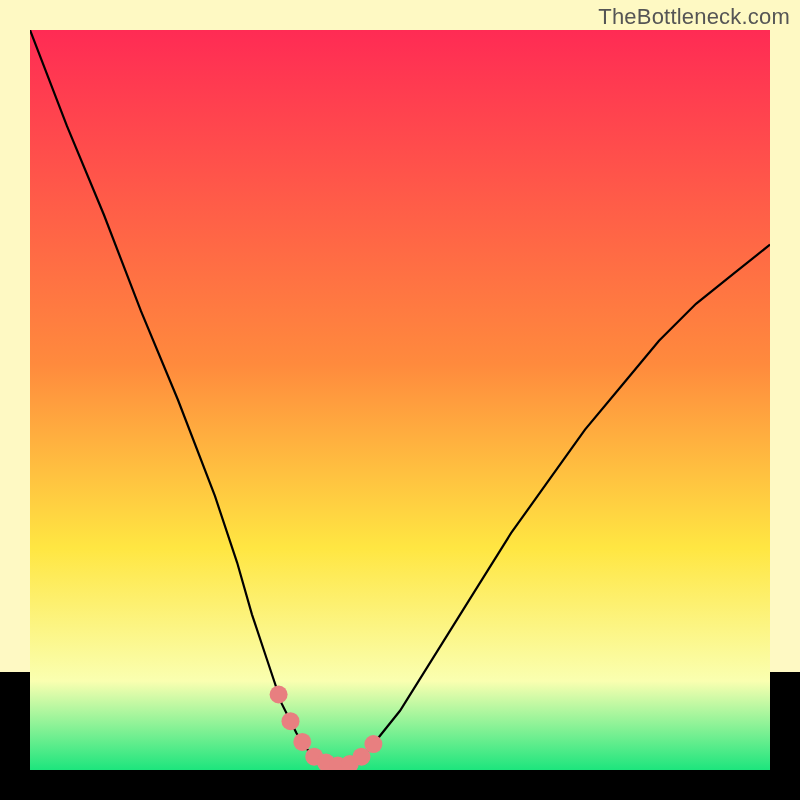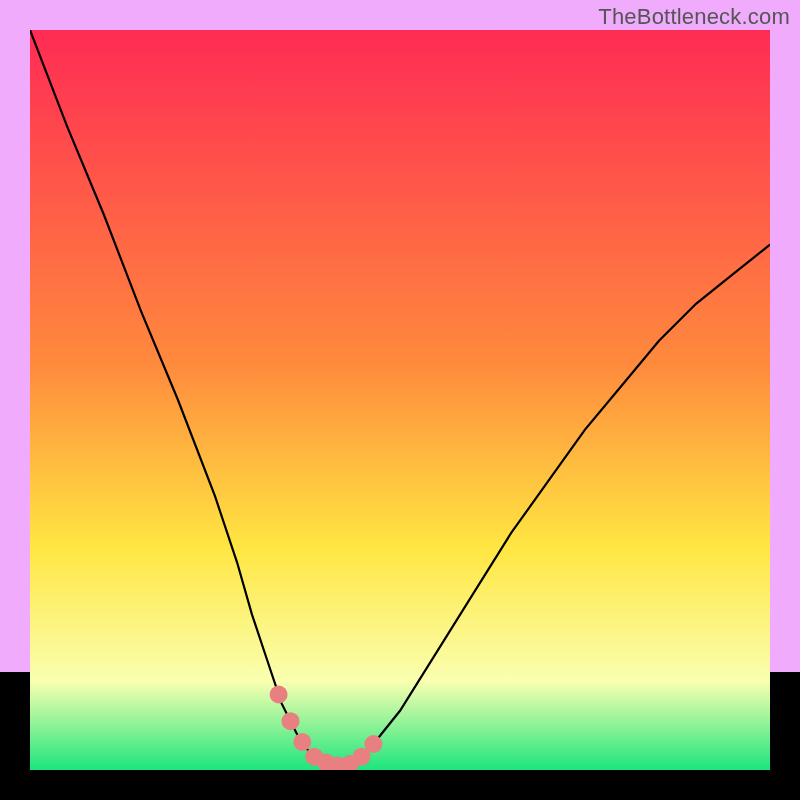--- a/index.html
+++ b/index.html
@@ -8,21 +8,21 @@
     width: 800px;
     height: 800px;
     background: #000;
     font-family: Arial, Helvetica, sans-serif;
     overflow: hidden;
   }
   .outer {
     position: relative;
     width: 800px;
     height: 672px;
-    background: #f0abfc;
+    background: #fef9c3;
   }
   .watermark {
     position: absolute;
     top: 4px;
     right: 10px;
     color: #555;
     font-size: 22px;
     font-weight: 500;
     letter-spacing: 0.2px;
     z-index: 5;

